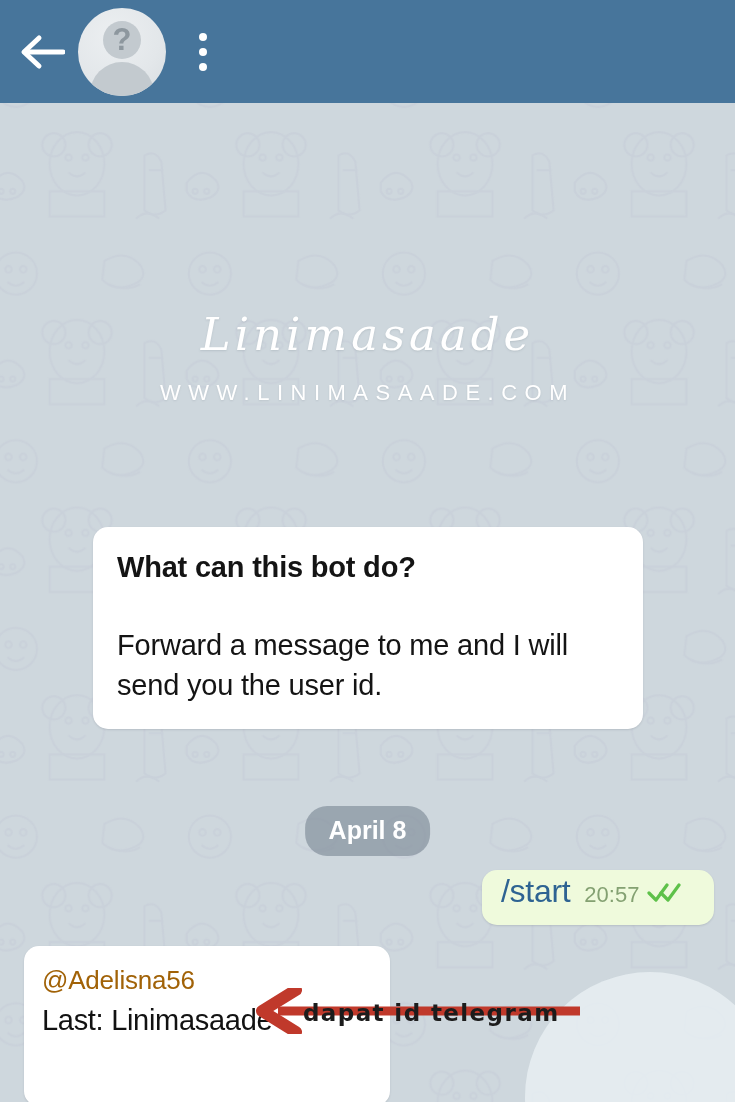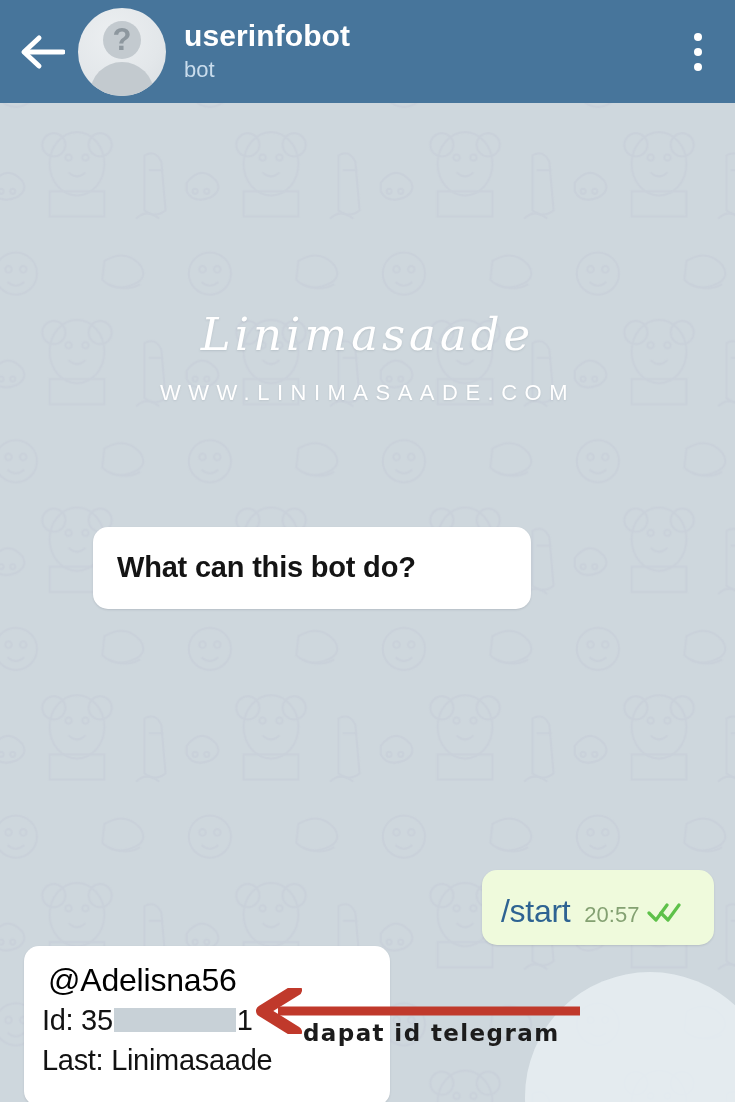--- a/index.html
+++ b/index.html
@@ -189,21 +189,21 @@
     position: absolute;
     background: #ffffff;
     border-radius: 15px;
     box-shadow: 0 1px 2px rgba(60,70,80,0.16);
   }
 
   
   #bubble-intro {
     left: 93px;
     top: 424px;
-    width: 438px;
+    width: 550px;
     padding: 22px 24px 24px 24px;
   }
   #intro-title {
     font-size: 29px;
     font-weight: bold;
     color: #141414;
     line-height: 36px;
     letter-spacing: -0.2px;
   }
   #intro-body {
@@ -230,21 +230,21 @@
     white-space: nowrap;
   }
 
   
   #bubble-start {
     left: 482px;
     top: 767px;
     width: 232px;
     background: #effadc;
     border-radius: 15px;
-    padding: 21px 18px 14px 19px;
+    padding: 1px 18px 14px 19px;
     display: flex;
     align-items: baseline;
   }
   #start-text {
     font-size: 32px;
     color: #2e6392;
     line-height: 40px;
     letter-spacing: -0.3px;
     flex: none;
   }
@@ -266,25 +266,24 @@
   #bubble-info {
     left: 24px;
     top: 843px;
     width: 366px;
     padding: 14px 18px 0 18px;
     border-radius: 15px 15px 15px 15px;
     height: 160px;
     overflow: hidden;
   }
   #info-username {
-    font-size: 32px;
-    color: #000000;
+    font-size: 26px;
+    color: #a16207;
     line-height: 40px;
     letter-spacing: -0.2px;
-    margin-left: 6px;
   }
   .info-row {
     font-size: 29px;
     color: #121212;
     line-height: 40px;
     letter-spacing: -0.3px;
     white-space: nowrap;
   }
   .redact {
     display: inline-block;
@@ -306,21 +305,21 @@
   #annot-arrow {
     position: absolute;
     left: 250px;
     top: 885px;
     width: 330px;
     height: 46px;
   }
   #annot-label {
     position: absolute;
     left: 303px;
-    top: 915px;
+    top: 895px;
     font-family: "DejaVu Sans", sans-serif;
     font-size: 23px;
     font-weight: bold;
     color: #1c1c1c;
     letter-spacing: 1.4px;
     line-height: 30px;
     white-space: nowrap;
   }
 </style>
 </head>
@@ -364,41 +363,39 @@
 
   <div id="watermark">
     <div id="wm-script">Linimasaade</div>
     <div id="wm-url">WWW.LINIMASAADE.COM</div>
   </div>
 
   <div id="messages">
 
     <div class="bubble" id="bubble-intro">
       <div id="intro-title">What can this bot do?</div>
-    </div>
-
+      <div id="intro-body">Forward a message to me and I will send you the user id.</div>
+    </div>
+
+    <div id="date-pill">April 8</div>
 
     <div class="bubble" id="bubble-start">
       <span id="start-text">/start</span>
       <span id="start-time">20:57</span>
       <span id="start-ticks">
         <svg width="34" height="20" viewBox="0 0 34 20" aria-hidden="true">
           <polyline points="2,11 9,18 20,3" fill="none" stroke="#5ec14a" stroke-width="3.2" stroke-linecap="round" stroke-linejoin="round"></polyline>
           <polyline points="14,11 21,18 32,3" fill="none" stroke="#5ec14a" stroke-width="3.2" stroke-linecap="round" stroke-linejoin="round"></polyline>
         </svg>
       </span>
     </div>
 
     <div class="bubble" id="bubble-info">
       <div id="info-username">@Adelisna56</div>
       <div class="info-row">
-        <span>Id:</span>
-        <span>35</span><span class="redact"></span><span>1</span>
-      </div>
-      <div class="info-row">
         <span>Last:</span>
         <span>Linimasaade</span>
       </div>
     </div>
   </div>
 
   <div id="annotation">
     <svg id="annot-arrow" viewBox="0 0 330 46" aria-hidden="true">
       <line x1="330" y1="23" x2="28" y2="23" stroke="#c0392b" stroke-width="9" stroke-linecap="butt"></line>
       <polyline points="46,2 12,23 46,44" fill="none" stroke="#c0392b" stroke-width="12" stroke-linecap="round" stroke-linejoin="round"></polyline>
@@ -413,24 +410,20 @@
         <polyline points="20,4 5,18 20,32" fill="none" stroke="#ffffff" stroke-width="5" stroke-linecap="round" stroke-linejoin="round"></polyline>
       </svg>
     </div>
 
     <div id="avatar">
       <div class="av-head"></div>
       <div class="av-q">?</div>
       <div class="av-body"></div>
     </div>
 
-    <div id="header-titles">
-      <div id="chat-title">userinfobot</div>
-      <div id="chat-subtitle">bot</div>
-    </div>
 
     <div id="menu-btn">
       <span class="dot"></span>
       <span class="dot"></span>
       <span class="dot"></span>
     </div>
   </div>
 
 </div>
 

